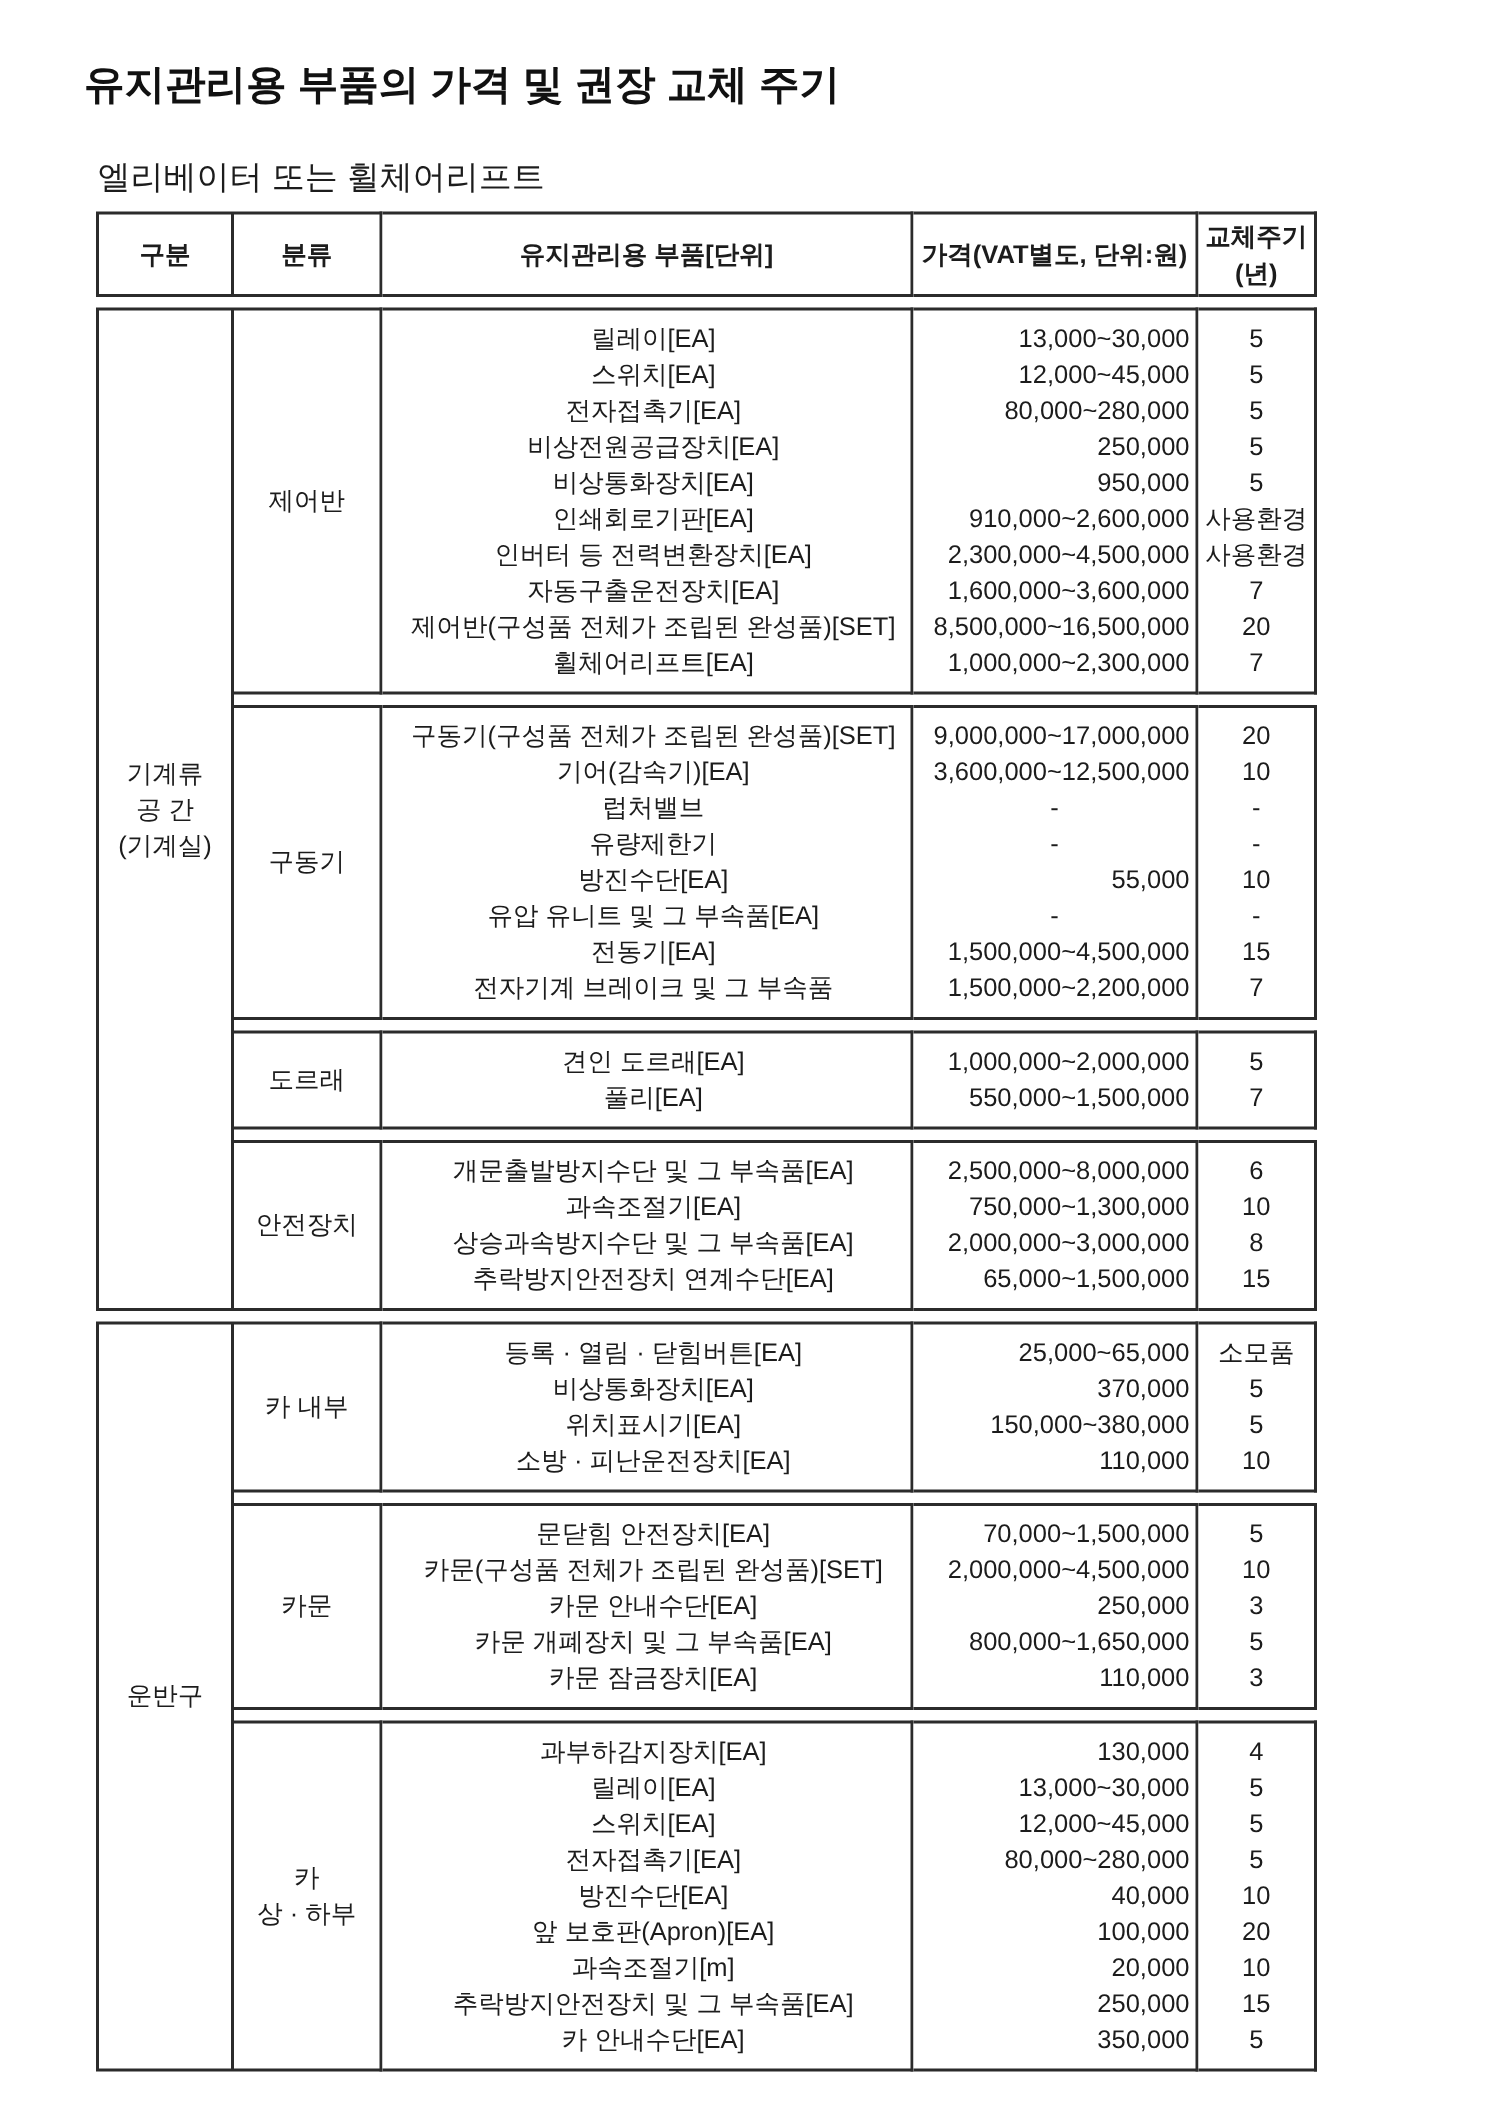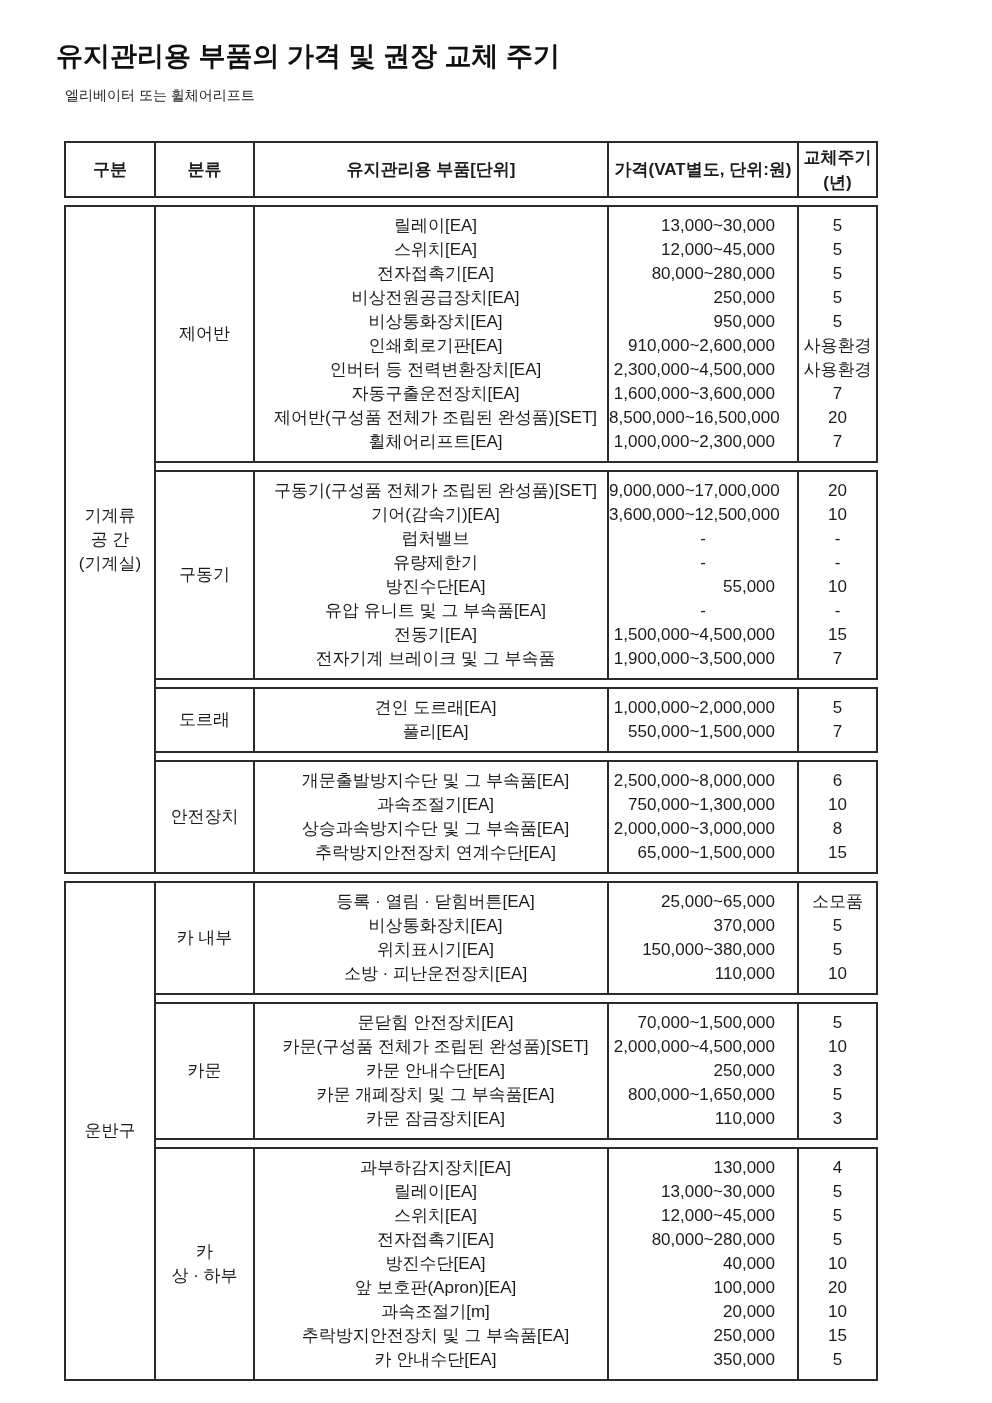--- a/index.html
+++ b/index.html
@@ -19,22 +19,22 @@
     top: 38px;
     margin: 0;
     font-size: 27px;
     font-weight: 700;
     color: #111111;
     white-space: nowrap;
   }
   .subtitle {
     position: absolute;
     left: 29px;
-    top: 87px;
-    font-size: 14px;
+    top: 103px;
+    font-size: 22px;
     white-space: nowrap;
   }
   table.parts-table {
     position: absolute;
     left: 28px;
     top: 134px;
     width: 814px;
     border-collapse: separate;
     border-spacing: 0 7px;
     table-layout: fixed;
@@ -70,21 +70,21 @@
     line-height: 24px;
   }
   td.part, td.price, td.cycle {
     border-width: 2px 2px 2px 0;
     vertical-align: middle;
     padding: 7px 0;
     font-size: 17px;
   }
   .ln { height: 24px; line-height: 24px; white-space: nowrap; overflow: visible; }
   td.part  .ln { padding-left: 9px;  text-align: center; }
-  td.price .ln { padding-right: 22px; text-align: right; }
+  td.price .ln { padding-right: 4px; text-align: right; }
   td.price .ln.dash { padding-right: 0; text-align: center; }
   td.cycle .ln { text-align: center; }
 </style>
 </head>
 <body>
 
 <div class="page">
   <h1 class="title">유지관리용 부품의 가격 및 권장 교체 주기</h1>
   <div class="subtitle">엘리베이터 또는 휠체어리프트</div>
 
@@ -159,21 +159,21 @@
             <div class="ln">전자기계 브레이크 및 그 부속품</div>
           </td>
           <td class="price">
             <div class="ln">9,000,000~17,000,000</div>
             <div class="ln">3,600,000~12,500,000</div>
             <div class="ln dash">-</div>
             <div class="ln dash">-</div>
             <div class="ln">55,000</div>
             <div class="ln dash">-</div>
             <div class="ln">1,500,000~4,500,000</div>
-            <div class="ln">1,900,000~3,500,000</div>
+            <div class="ln">1,500,000~2,200,000</div>
           </td>
           <td class="cycle">
             <div class="ln">20</div>
             <div class="ln">10</div>
             <div class="ln">-</div>
             <div class="ln">-</div>
             <div class="ln">10</div>
             <div class="ln">-</div>
             <div class="ln">15</div>
             <div class="ln">7</div>

